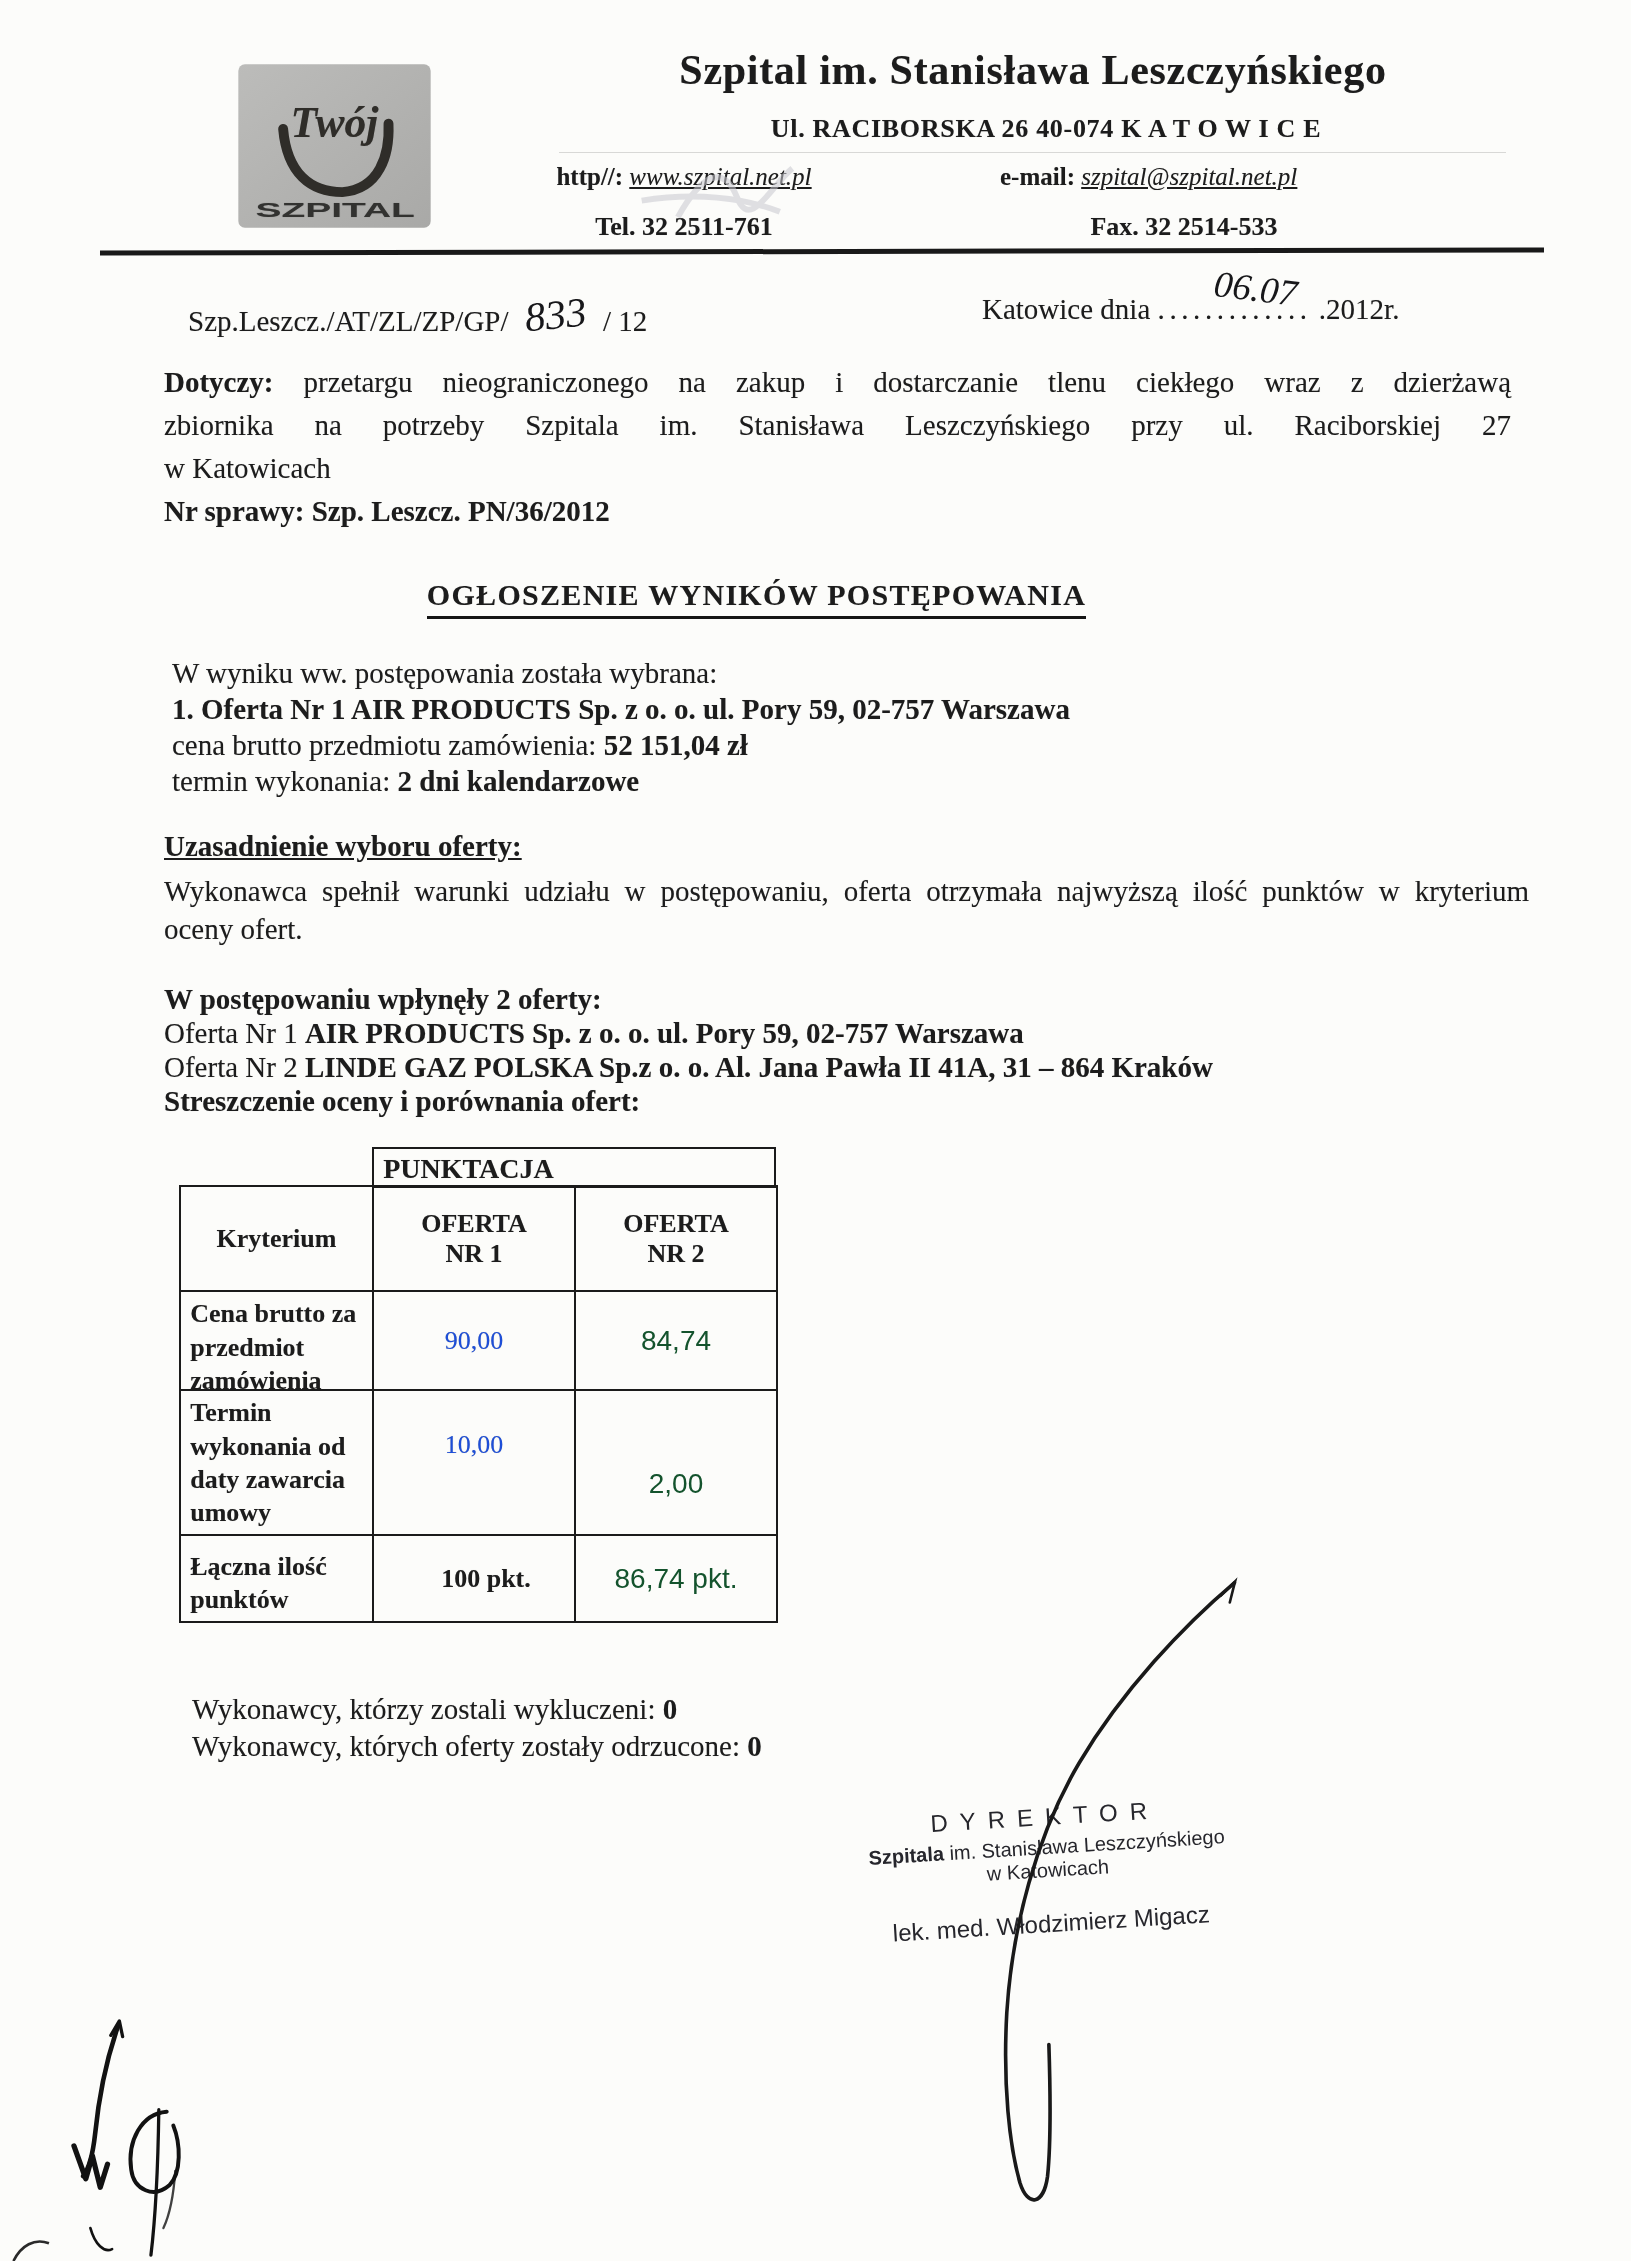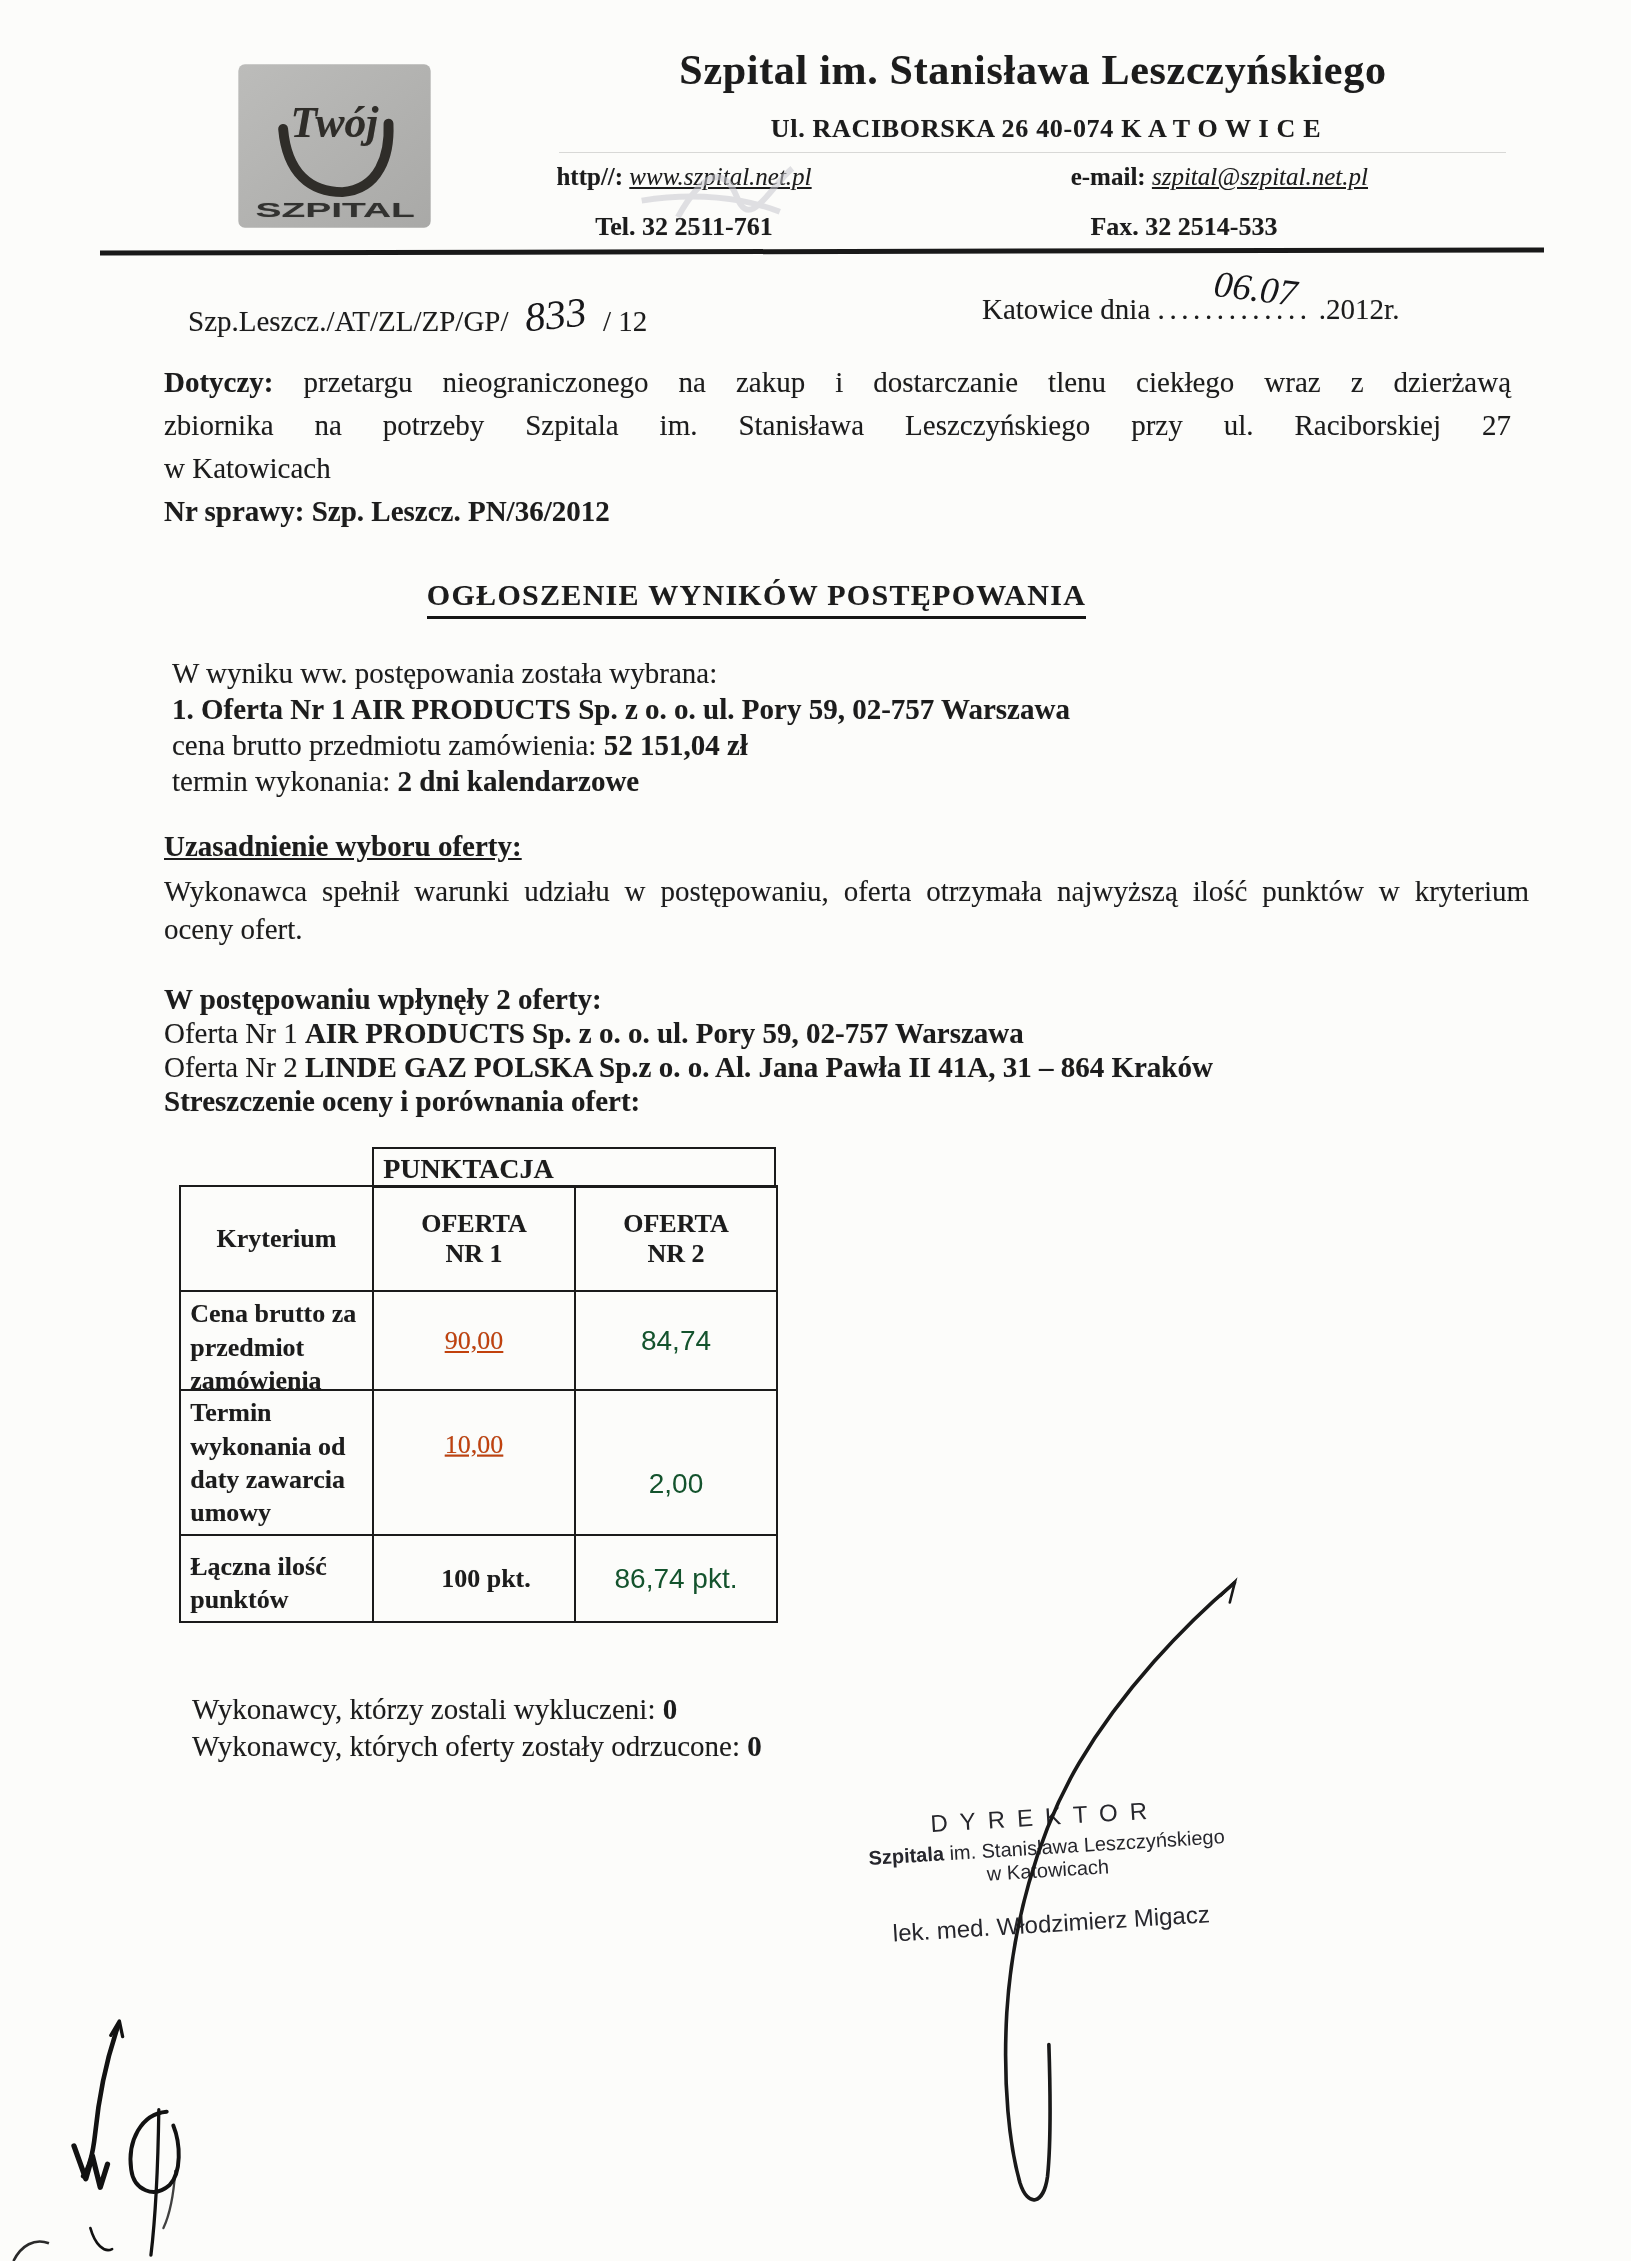--- a/index.html
+++ b/index.html
@@ -14,21 +14,21 @@
   b,.b{font-weight:bold;}
 
   
   .logo{left:237px; top:63px;}
   .hosp-name{left:500px; top:46px; width:1066px; text-align:center;
     font-size:42px; font-weight:bold; letter-spacing:0.7px;}
   .title-rule{left:559px; top:152px; width:947px; height:1.3px; background:#d8d8d6;}
   .addr{left:592px; top:114px; width:908px; text-align:center;
     font-size:26px; font-weight:bold; letter-spacing:0.7px;}
   .www-line{left:546px; top:163px; width:276px; text-align:center; font-size:25px;}
-  .email-line{left:1000px; top:163px; width:368px; text-align:right; font-size:25px;}
+  .email-line{left:1000px; top:163px; width:368px; text-align:left; font-size:25px;}
   .contact-label{font-weight:bold;}
   .contact-url{font-style:italic; text-decoration:underline;}
   .tel{left:546px; top:212px; width:276px; text-align:center; font-size:26px; font-weight:bold;}
   .fax{left:1000px; top:212px; width:368px; text-align:center; font-size:26px; font-weight:bold;}
   .header-rule{left:100px; top:249px; width:1444px; height:4.6px; background:#191919;
     transform:rotate(-0.12deg);}
 
   
   .ref{left:188px; top:293px; font-size:29px; white-space:nowrap;}
   .hand{font-style:italic; color:#17171a; text-shadow:none;}
@@ -67,21 +67,21 @@
   .score-table{left:179px; top:1185px; width:597px;
     display:grid; grid-template-columns:193px 202px 202px;
     grid-template-rows:105px 99px 145px 87px;
     border-left:2.6px solid #1b1b1b; border-top:2.6px solid #1b1b1b;
     box-sizing:content-box; font-size:26px;}
   .cell{border-right:2.6px solid #1b1b1b; border-bottom:2.6px solid #1b1b1b;
     box-sizing:border-box; overflow:hidden;}
   .c-center{display:flex; align-items:center; justify-content:center; text-align:center;}
   .c-label{font-weight:bold; padding:5.3px 6.6px 0 9.2px; line-height:1.28;}
   .c-head{font-weight:bold; padding:0 26px;}
-  .v1{font-weight:400; color:#c2410c;text-decoration:underline;}
+  .v1{font-weight:400; color:#1d4ed8;}
   .v2{font-family:"Liberation Sans","DejaVu Sans",sans-serif; font-size:28px;
     color:#14532d; text-shadow:none;}
   .v-bold{font-weight:bold;padding-left:24px;}
   .off-up{transform:translateY(-18.4px);}
   .off-down{transform:translateY(21px);}
 
   
   .footer{left:192px; top:1691px; font-size:29px; line-height:37px;}
 
   

